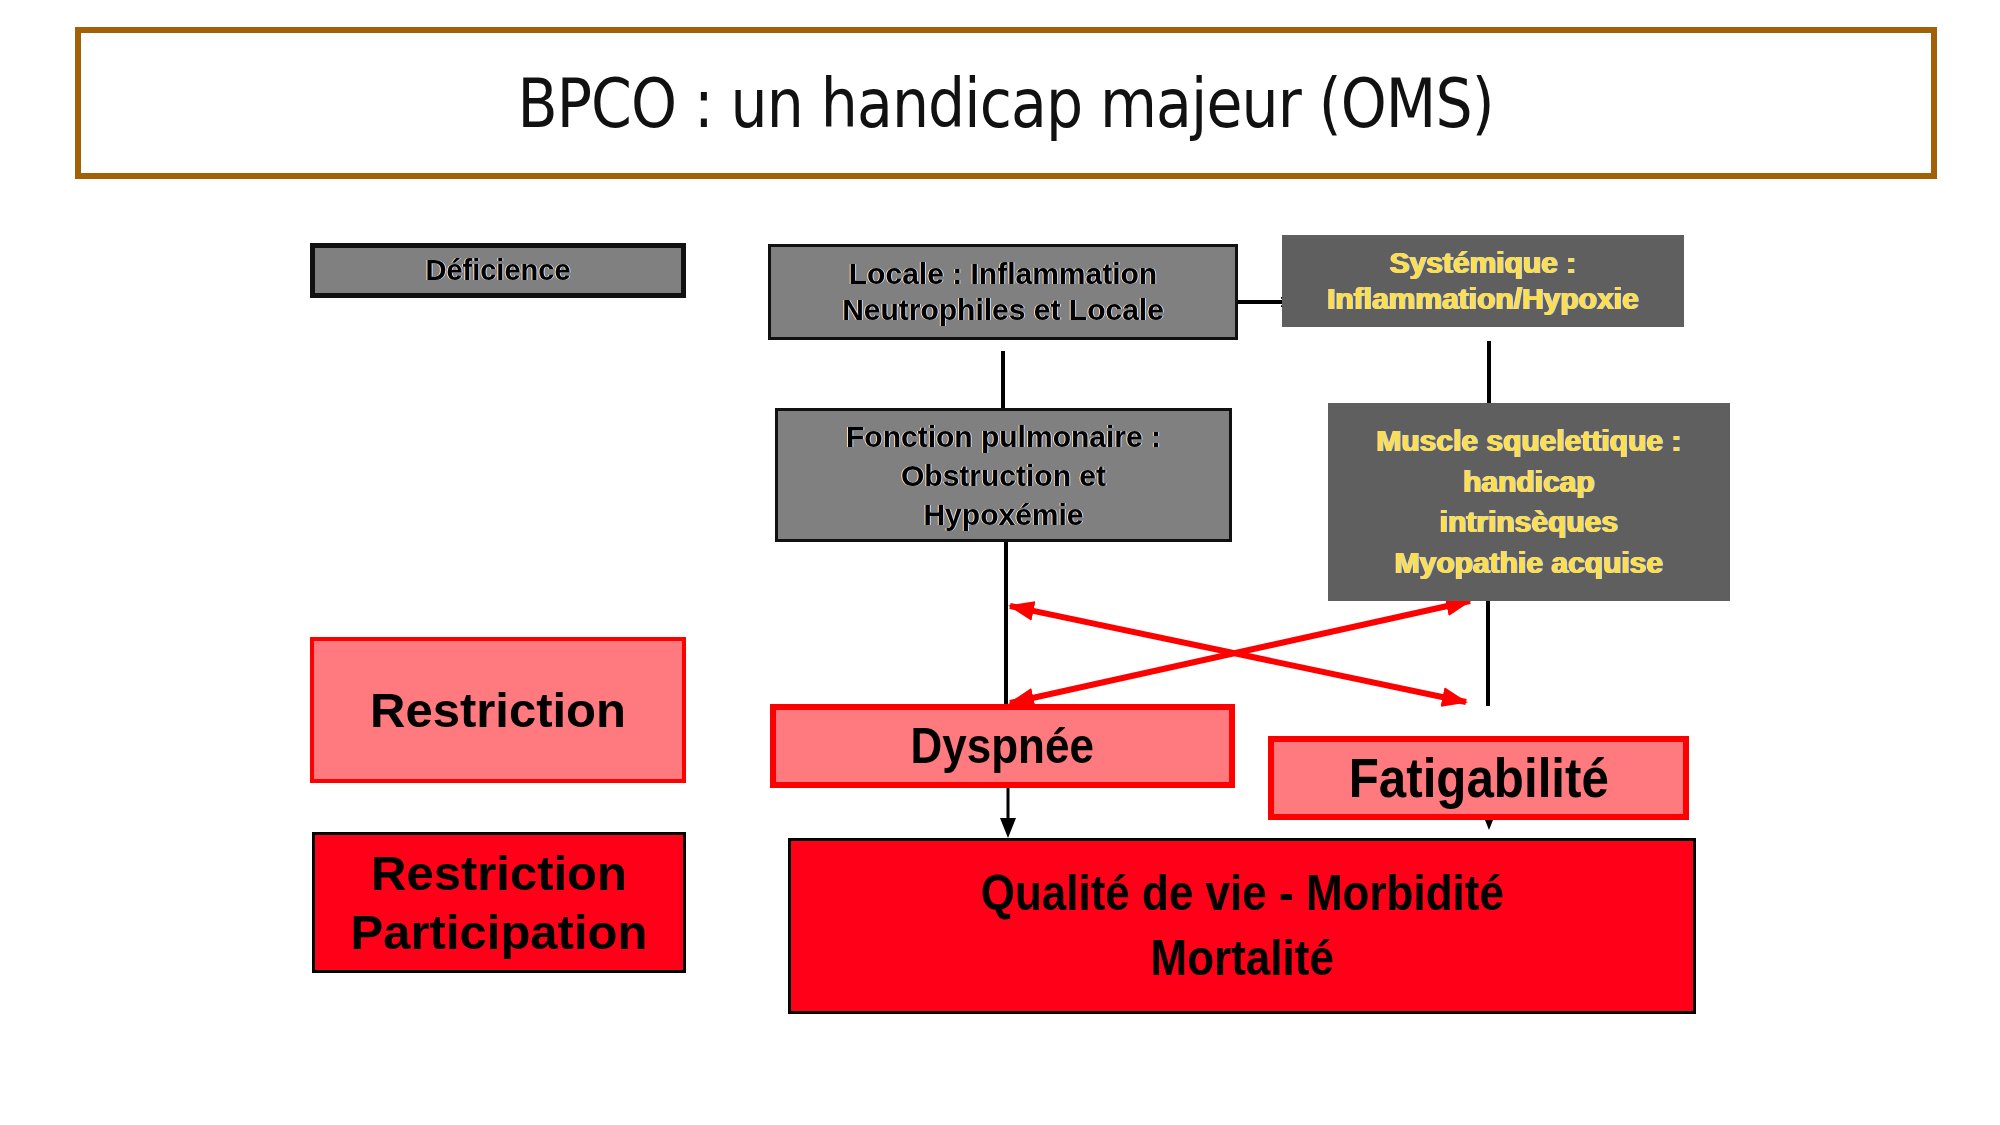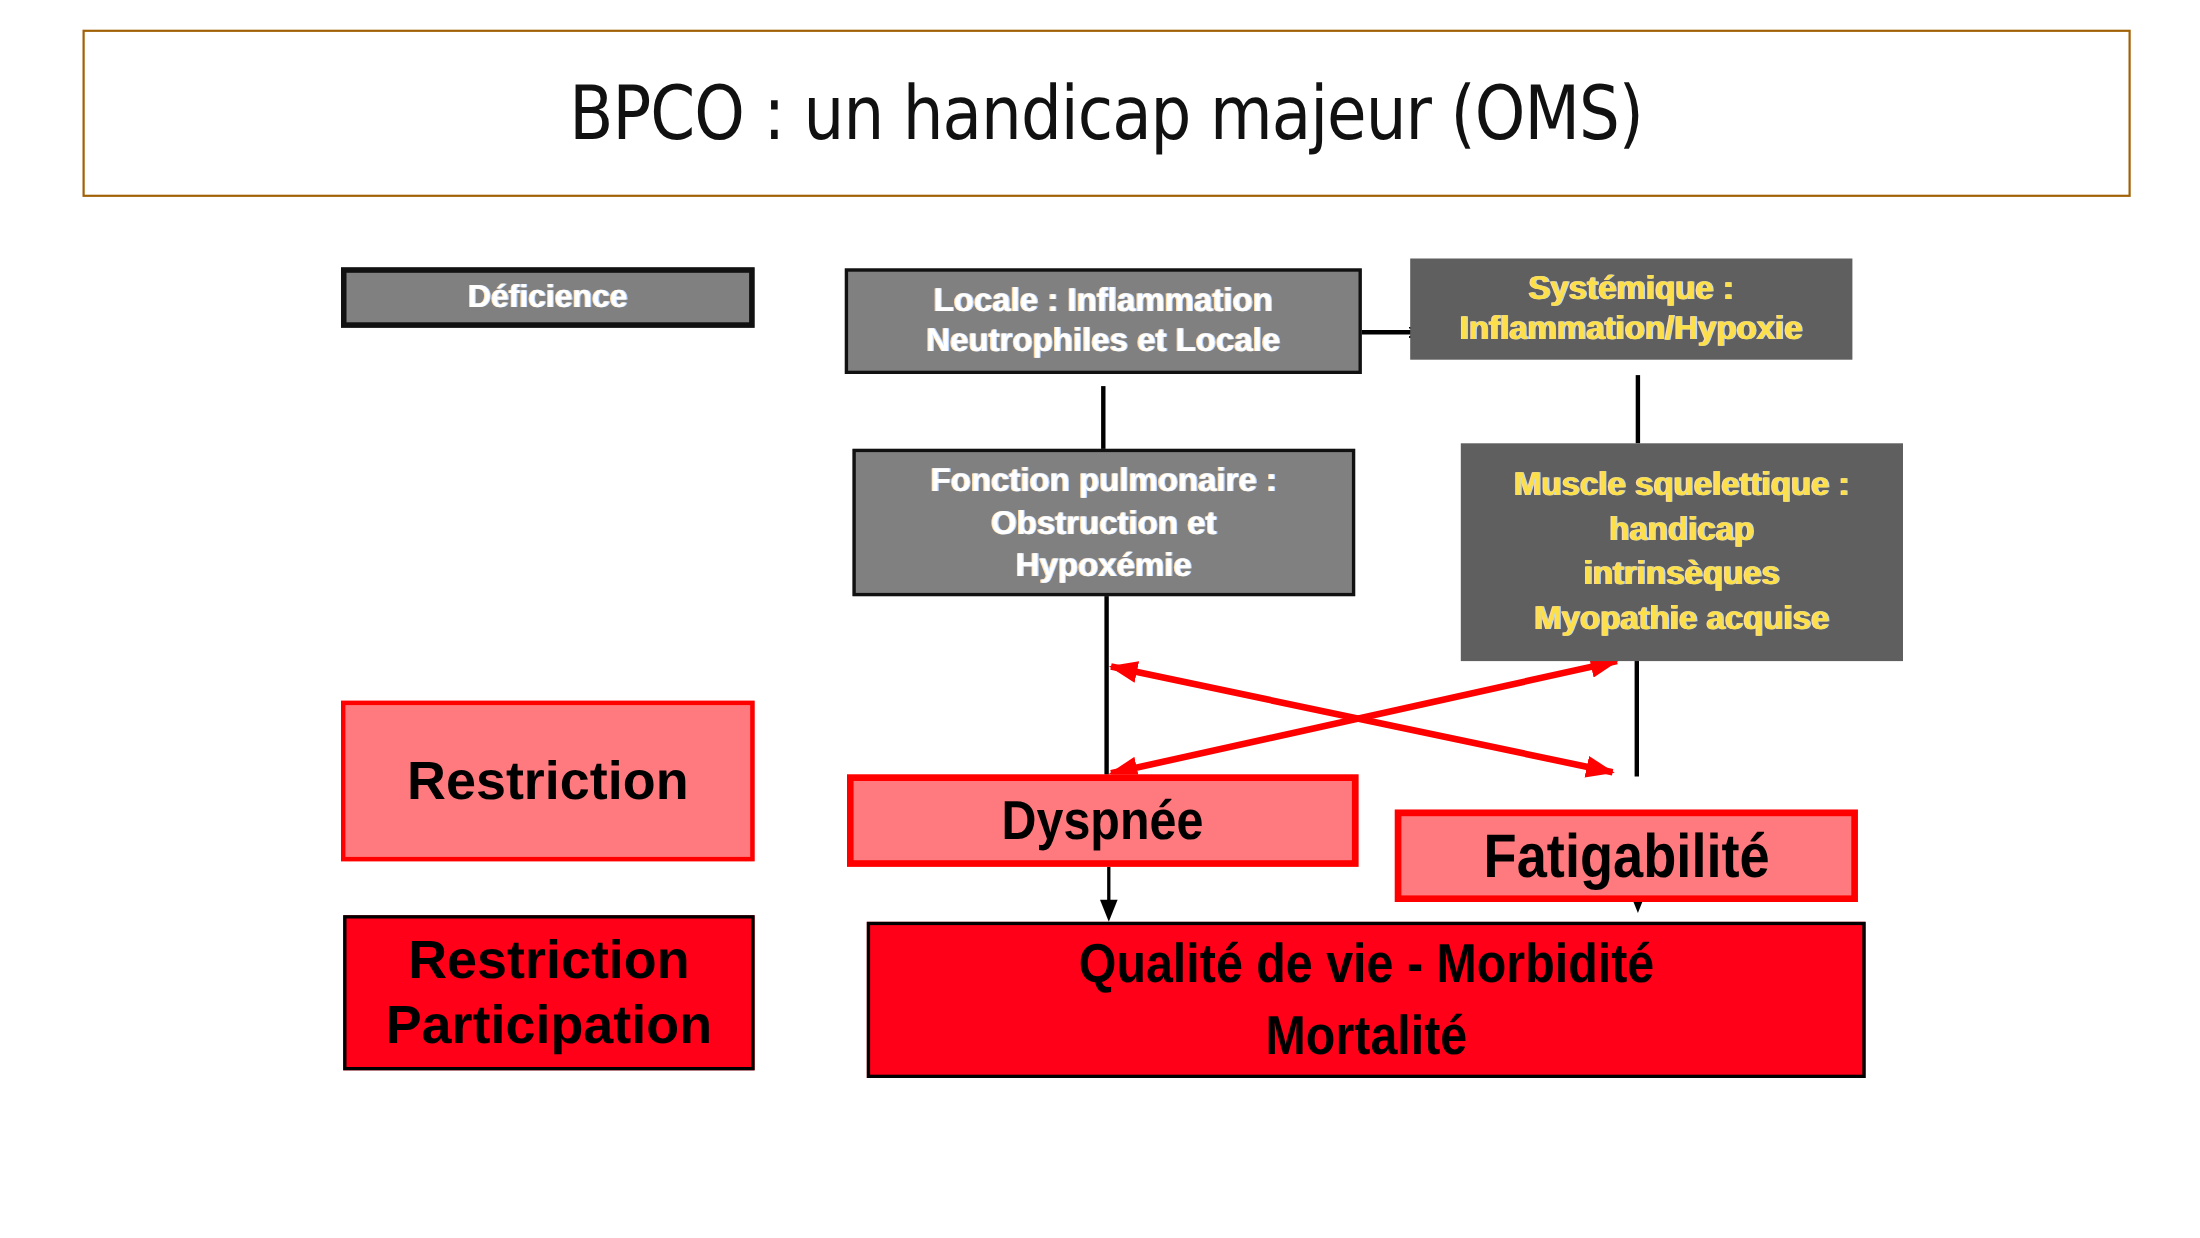--- a/index.html
+++ b/index.html
@@ -1,20 +1,20 @@
 <!DOCTYPE html>
 <html><head>
 <meta charset="utf-8">
 <style>
   html, body { margin:0; padding:0; background:#ffffff; }
   body { width:2000px; height:1125px; position:relative; overflow:hidden; font-family:"Liberation Sans", sans-serif; }
-  .title-box { position:absolute; left:75px; top:27px; width:1862px; height:152px; border:2px solid #a16207; box-sizing:border-box; display:flex; align-items:center; justify-content:center; }
+  .title-box { position:absolute; left:75px; top:27px; width:1862px; height:152px; border:6px solid #a16207; box-sizing:border-box; display:flex; align-items:center; justify-content:center; }
   .title-text { font-family:"DejaVu Sans", sans-serif; font-weight:normal; font-size:68px; color:#111; letter-spacing:-1px; transform:scaleX(0.86); white-space:nowrap; }
   .box { position:absolute; box-sizing:border-box; display:flex; flex-direction:column; align-items:center; justify-content:center; text-align:center; font-weight:bold; line-height:1.2; }
-  .gray { background:#808080; color:#ffffff; border:3px solid #111; font-size:30px; text-shadow:1px 0 0 #bcd6ff, -1px 0 0 #ffd9a8; }
+  .gray { background:#808080; color:#000000; border:3px solid #111; font-size:30px; text-shadow:1px 0 0 #bcd6ff, -1px 0 0 #ffd9a8; }
   .dark { background:#5f5f5f; color:#fde047; font-size:30px; text-shadow:1px 0 0 #bcd6ff, -1px 0 0 #ffd9a8; }
   .pink { background:#ff7a7e; color:#000; border:6px solid #ff0000; }
   .red { background:#ff0018; color:#000; border:3px solid #000; }
   .box span { display:block; white-space:nowrap; }
   svg.overlay { position:absolute; left:0; top:0; }
   .narrow { transform:scaleX(0.88); }
 </style>
 </head>
 <body>
 
@@ -88,16 +88,16 @@
 </div>
 
 <div class="box pink" style="left:770px; top:704px; width:465px; height:84px; font-size:50px;">
   <span class="narrow">Dyspnée</span>
 </div>
 
 <div class="box pink" style="left:1268px; top:736px; width:421px; height:84px; font-size:56px;">
   <span class="narrow">Fatigabilité</span>
 </div>
 
-<div class="box red" style="left:788px; top:838px; width:908px; height:142px; font-size:50px; line-height:1.3;">
+<div class="box red" style="left:788px; top:838px; width:908px; height:176px; font-size:50px; line-height:1.3;">
   <span class="narrow">Qualité de vie  - Morbidité</span>
   <span class="narrow">Mortalité</span>
 </div>
 
 </body></html>

